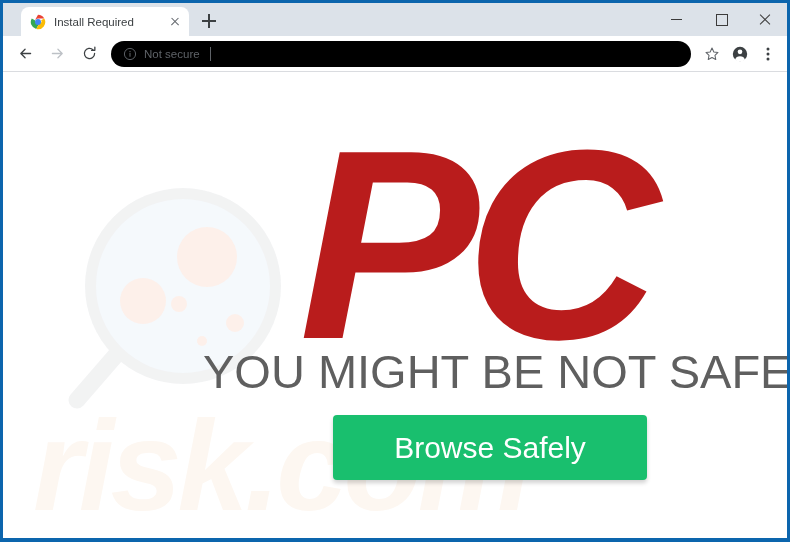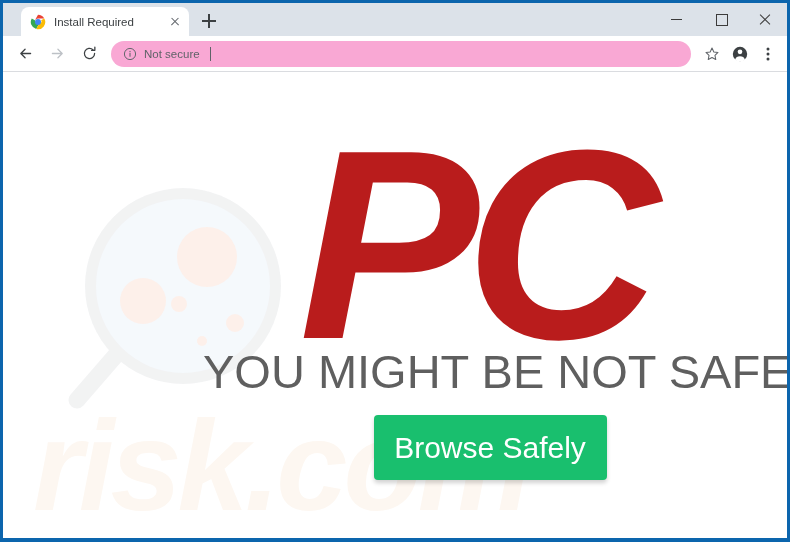--- a/index.html
+++ b/index.html
@@ -129,21 +129,21 @@
     position: relative;
     flex-shrink: 0;
     cursor: pointer;
     display: flex; align-items: center; justify-content: center;
   }
   .navbtn svg { display: block; }
 
   .omnibox {
     flex: 1;
     height: 26px;
-    background: #f9a8d4;
+    background: #000000;
     border-radius: 13px;
     display: flex;
     align-items: center;
     padding: 0 12px;
     margin: 0 6px 0 4px;
     cursor: text;
   }
   .info-icon {
     width: 14px; height: 14px;
     flex-shrink: 0;
@@ -225,21 +225,21 @@
   }
 
   .cta-wrap {
     position: absolute;
     top: 343px;
     left: 200px; right: 10px;
     text-align: center;
   }
   .cta {
     display: inline-block;
-    width: 233px; height: 65px;
+    width: 314px; height: 65px;
     background: #19bf6e;
     border: none;
     border-radius: 4px;
     color: #ffffff;
     font-size: 30px;
     font-family: "Liberation Sans", sans-serif;
     line-height: 65px;
     cursor: pointer;
     box-shadow: 0 3px 4px rgba(0,0,0,0.18);
   }

